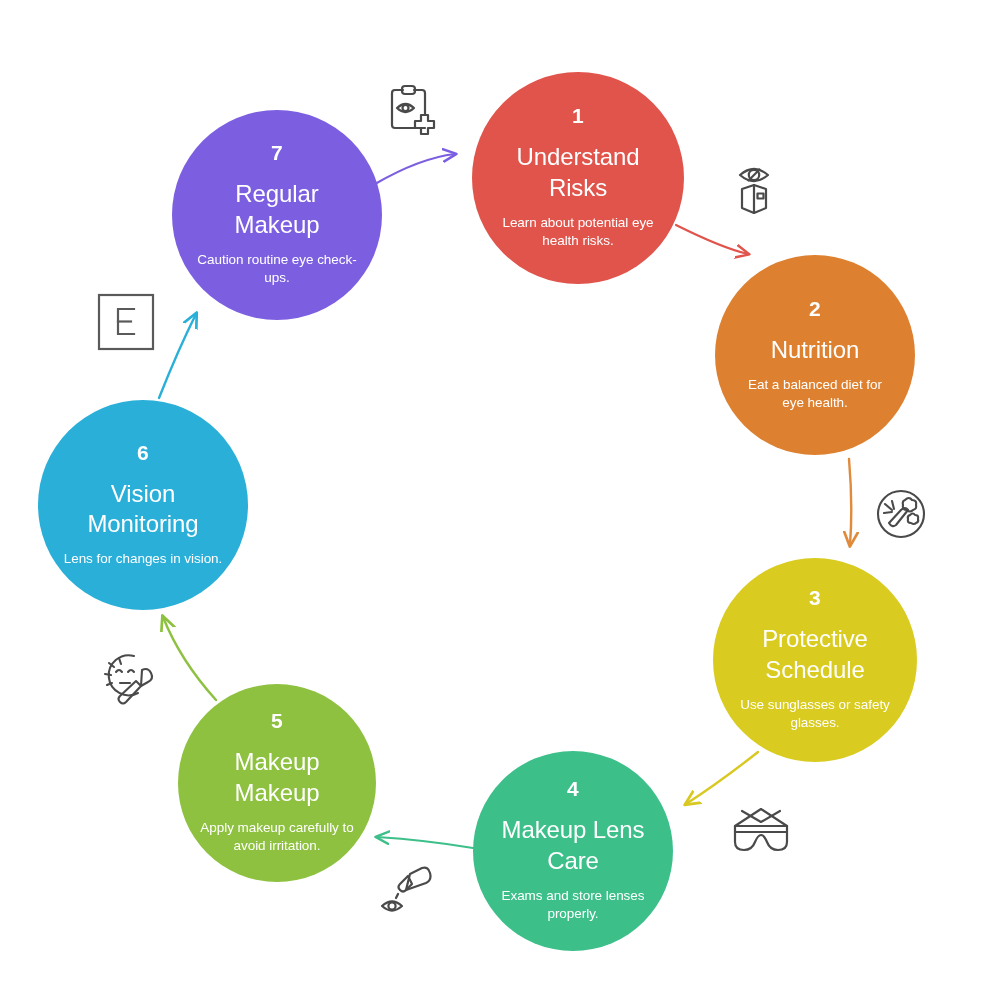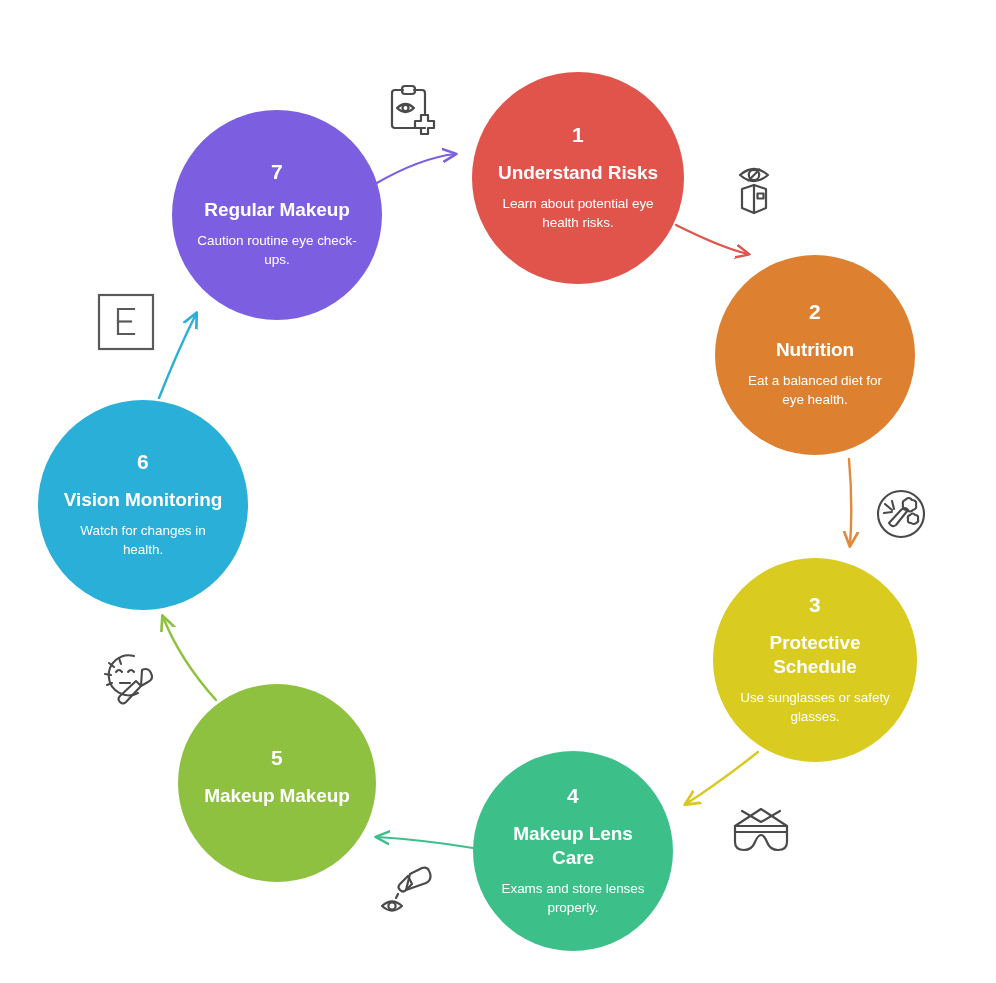--- a/index.html
+++ b/index.html
@@ -39,22 +39,22 @@
     padding: 0 22px;
   }
   .node-number {
     font-size: 21px;
     font-weight: bold;
     line-height: 1;
     margin-bottom: 16px;
     letter-spacing: 0.2px;
   }
   .node-title {
-    font-size: 19px;
-    font-weight: bold;
+    font-size: 24px;
+    font-weight: normal;
     line-height: 1.28;
     margin-bottom: 10px;
     letter-spacing: -0.1px;
   }
   .node-desc {
     font-size: 13.5px;
     font-weight: normal;
     line-height: 1.36;
     letter-spacing: -0.05px;
     text-align: center;
@@ -132,26 +132,27 @@
 
   <div class="node" style="left:473px; top:751px; width:200px; height:200px; background:#3DBF8A;">
     <div class="node-number">4</div>
     <div class="node-title">Makeup Lens Care</div>
     <div class="node-desc">Exams and store lenses properly.</div>
   </div>
 
   <div class="node" style="left:178px; top:684px; width:198px; height:198px; background:#8DC13F;">
     <div class="node-number">5</div>
     <div class="node-title">Makeup Makeup</div>
+    <div class="node-desc">Apply makeup carefully to avoid irritation.</div>
   </div>
 
   <div class="node" style="left:38px; top:400px; width:210px; height:210px; background:#2AAFD8;">
     <div class="node-number">6</div>
     <div class="node-title">Vision Monitoring</div>
-    <div class="node-desc">Watch for changes in health.</div>
+    <div class="node-desc">Lens for changes in vision.</div>
   </div>
 
   <div class="node" style="left:172px; top:110px; width:210px; height:210px; background:#7C5FE0;">
     <div class="node-number">7</div>
     <div class="node-title">Regular Makeup</div>
     <div class="node-desc">Caution routine eye check-ups.</div>
   </div>
 
   <span class="icon-badge" style="left:378px; top:82px;">
     <svg width="62" height="62" viewBox="0 0 62 62" fill="none" stroke="#4A4A4A" stroke-width="2.2" stroke-linecap="round" stroke-linejoin="round">

